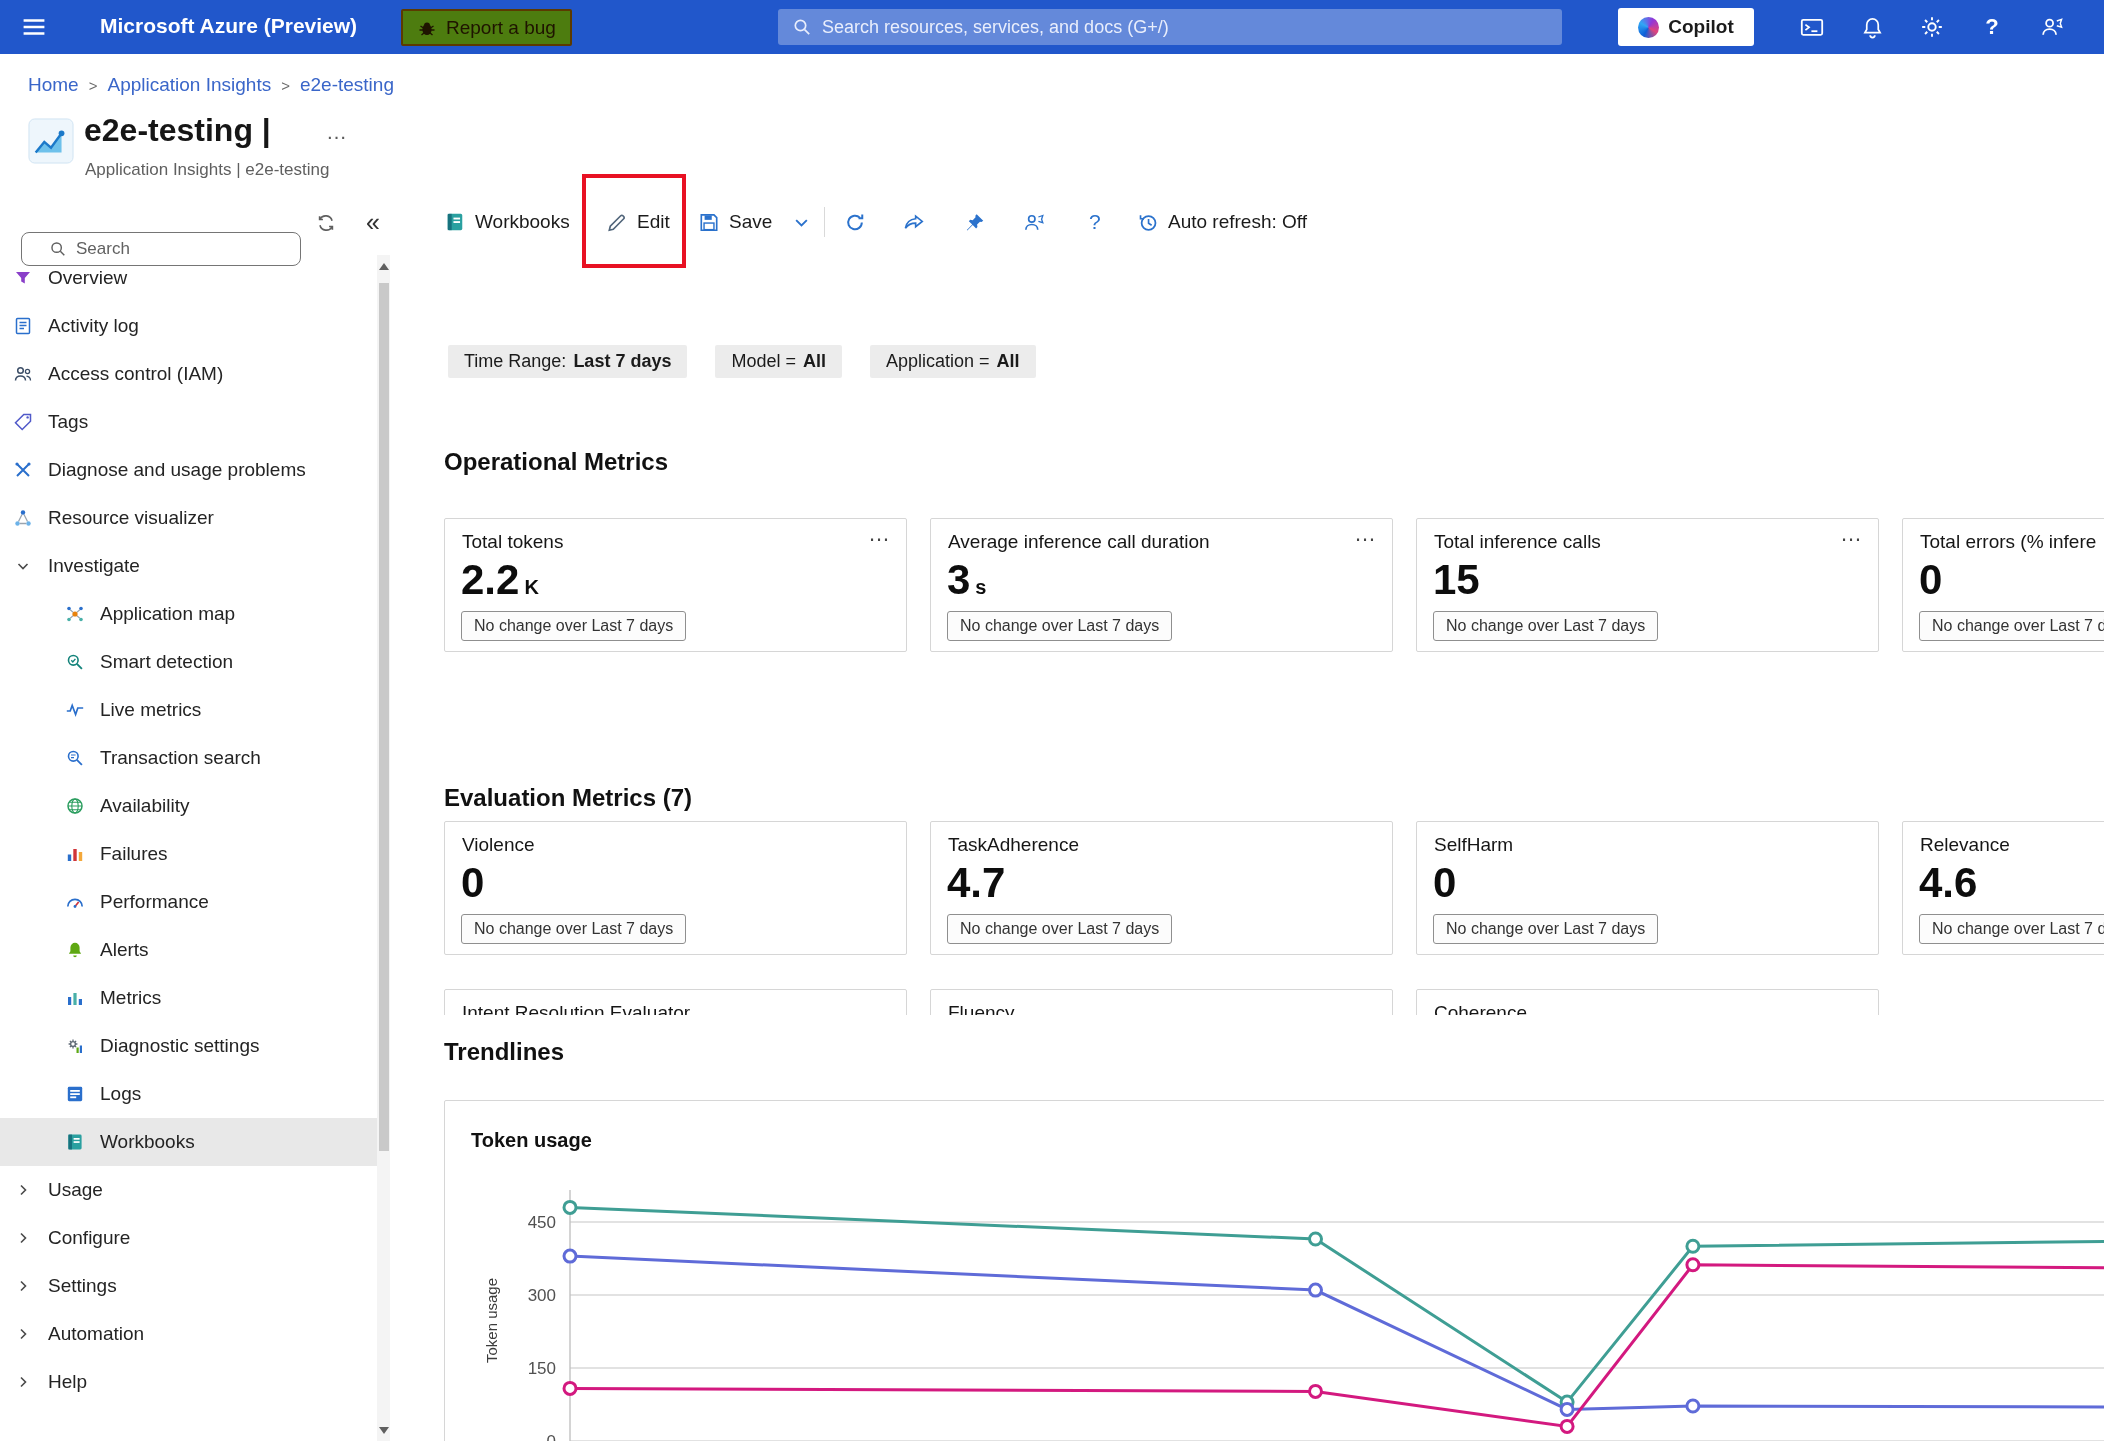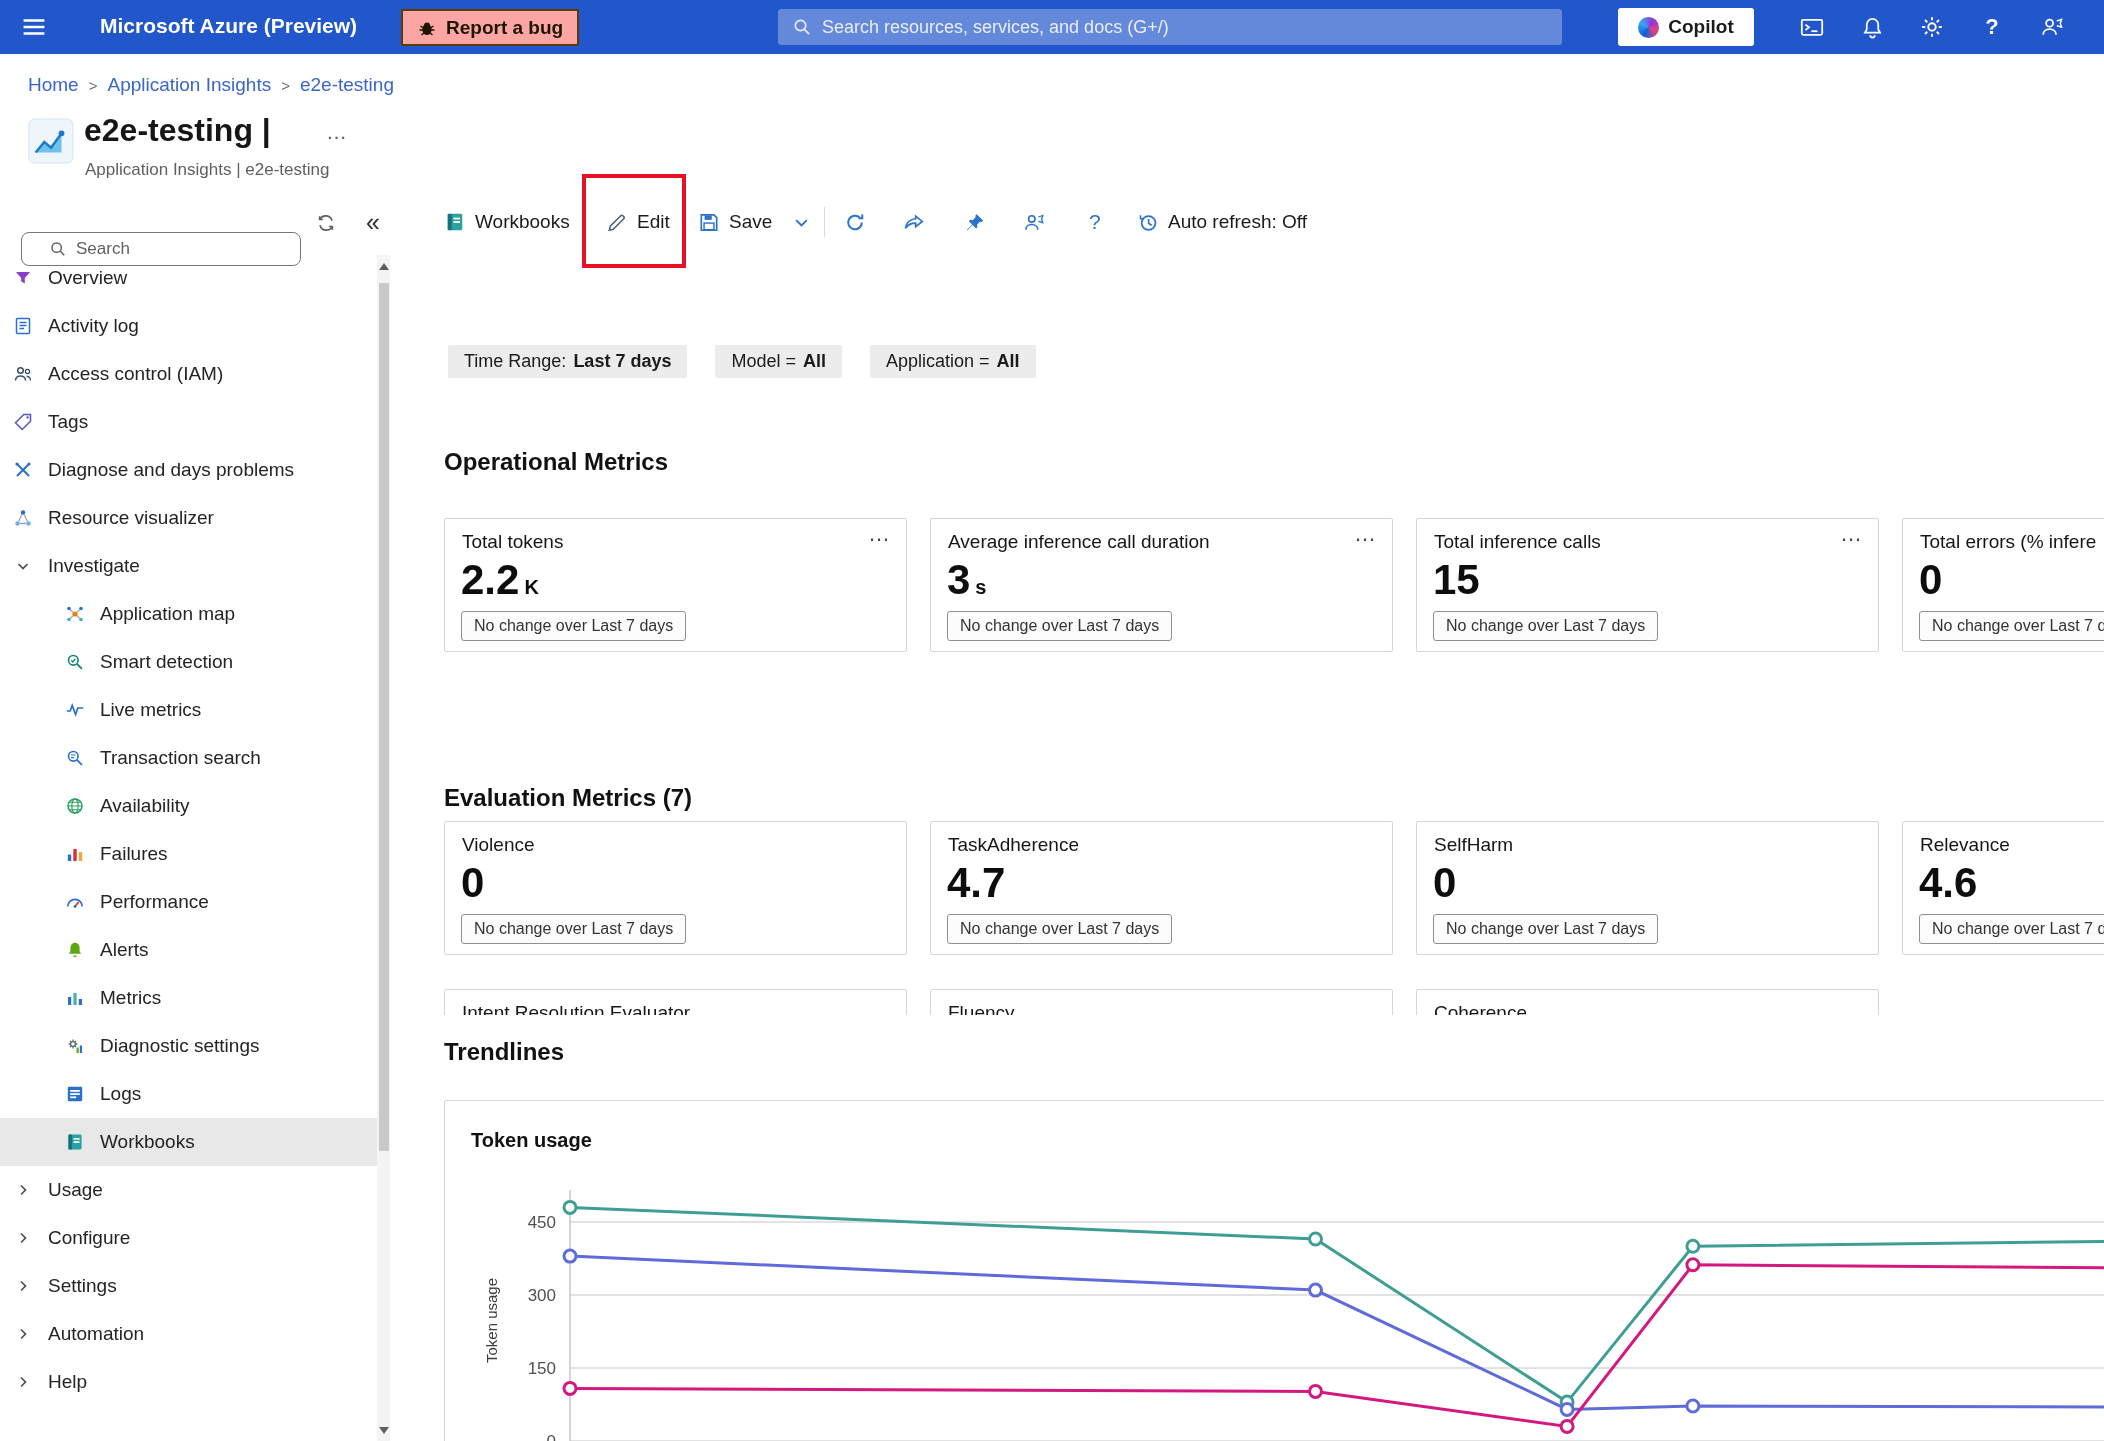--- a/index.html
+++ b/index.html
@@ -7,21 +7,21 @@
   body {
     position: relative; overflow: hidden; background:#fff;
     font-family: "Liberation Sans", sans-serif; color:#1b1b1b;
   }
   svg { display:block; }
 
   
   .topbar { position:absolute; left:0; top:0; width:2104px; height:54px; background:#2157cb; z-index:10; }
   .hamburger { position:absolute; left:14px; top:8px; width:40px; height:38px; background:transparent; border:none; display:flex; align-items:center; justify-content:center; cursor:pointer; }
   .app-title { position:absolute; left:100px; top:14px; font-size:21px; font-weight:700; color:#fff; white-space:nowrap; }
-  .report-bug { position:absolute; left:401px; top:9px; height:37px; background:#fca5a5; border:2px solid #5c3a00; border-radius:2px; display:flex; align-items:center; gap:9px; padding:0 14px; font-size:19px; font-weight:700; color:#1f1400; cursor:pointer; font-family:inherit; }
+  .report-bug { position:absolute; left:401px; top:9px; height:37px; background:#4d7c0f; border:2px solid #5c3a00; border-radius:2px; display:flex; align-items:center; gap:9px; padding:0 14px; font-size:19px; font-weight:400; color:#1f1400; cursor:pointer; font-family:inherit; }
   .hsearch { position:absolute; left:778px; top:9px; width:784px; height:36px; background:rgba(255,255,255,.30); border-radius:3px; display:flex; align-items:center; gap:10px; padding:0 14px; }
   .hsearch input { flex:1; background:transparent; border:none; outline:none; color:#fff; font-size:18px; font-family:inherit; }
   .hsearch input::placeholder { color:#e9eefc; opacity:1; }
   .copilot { position:absolute; left:1618px; top:8px; width:136px; height:38px; background:#fff; border:none; border-radius:3px; display:flex; align-items:center; justify-content:center; gap:9px; font-size:19px; font-weight:700; color:#1b1b1b; cursor:pointer; font-family:inherit; }
   .copilot-logo { width:21px; height:21px; border-radius:50%; background:conic-gradient(from 210deg,#0e5fd8,#31a7f5,#9237d8,#e0447c,#0e5fd8); }
   .hicons { position:absolute; right:0; top:0; height:54px; display:flex; align-items:center; gap:20px; padding-right:32px; }
   .hicon { width:40px; height:40px; background:transparent; border:none; display:flex; align-items:center; justify-content:center; color:#fff; cursor:pointer; font-family:inherit; }
   .hhelp { font-size:22px; font-weight:700; color:#fff; }
 
   
@@ -227,21 +227,21 @@
       <span>Tags</span>
     </div>
     <div class="nav-item">
       <span class="ico">
           <svg width="20" height="20" viewBox="0 0 20 20">
             <path d="M4 4l12 12M16 4L4 16" stroke="#2a6fcc" stroke-width="2"></path>
             <circle cx="4" cy="4" r="1.6" fill="#2a6fcc"></circle>
             <circle cx="16" cy="4" r="1.6" fill="#2a6fcc"></circle>
           </svg>
         </span>
-      <span>Diagnose and days problems</span>
+      <span>Diagnose and usage problems</span>
     </div>
     <div class="nav-item">
       <span class="ico">
           <svg width="20" height="20" viewBox="0 0 20 20">
             <path d="M9 6.5l-3.5 7M11 6.5l3.5 7M6.7 15.5h6.6" stroke="#9aa4ae" stroke-width="1.3"></path>
             <circle cx="10" cy="4.5" r="2.2" fill="#2a6fcc"></circle>
             <circle cx="4.5" cy="15.5" r="2.2" fill="#6cb2e8"></circle>
             <circle cx="15.5" cy="15.5" r="2.2" fill="#6cb2e8"></circle>
           </svg>
         </span>

